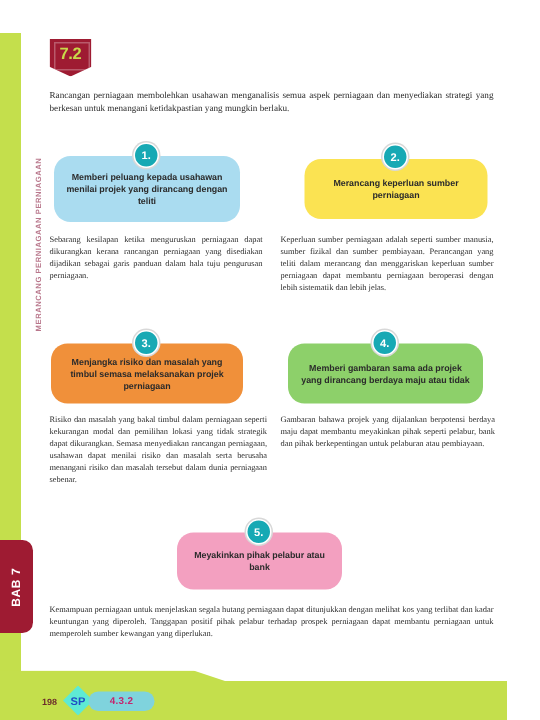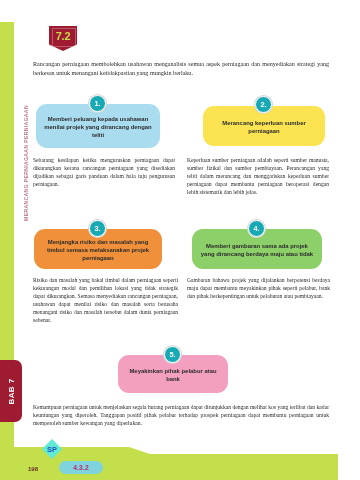--- a/index.html
+++ b/index.html
@@ -57,21 +57,21 @@
     color:#fff;
     font-family:"Liberation Sans", sans-serif;
     font-weight:700;
     font-size:8px;
     letter-spacing:.4px;
     text-align:center;
     white-space:nowrap;
   }
 
   
-  .header { position:absolute; left:33px; top:26px; right:22px; display:flex; gap:9px; align-items:flex-start;margin-left:16px; }
+  .header { position:absolute; left:33px; top:26px; right:22px; display:flex; gap:9px; align-items:flex-start; }
 
   .badge {
     position:relative;
     width:28px; height:25px;
     flex:0 0 28px;
     background:#9e1b32;
     clip-path:polygon(0 0, 100% 0, 100% 74%, 50% 100%, 0 74%);
     display:flex; align-items:flex-start; justify-content:center;
   }
   .badge-inner {
@@ -175,21 +175,21 @@
     position:absolute; left:0; bottom:26px; width:150px; height:7px;
     background:#c4df4c;
     clip-path:polygon(0 0, 86% 0, 100% 100%, 0 100%);
   }
   .page-num {
     position:absolute; left:28px; bottom:8px;
     font-family:"Liberation Sans", sans-serif;
     font-weight:700; font-size:6px; color:#6b2a2a;
   }
   .sp-hex {
-    position:absolute; left:42px; bottom:21px;
+    position:absolute; left:42px; bottom:3px;
     width:20px; height:20px;
     background:#5eead4;
     clip-path:polygon(50% 0, 100% 50%, 50% 100%, 0 50%);
     display:flex; align-items:center; justify-content:center;
   }
   .sp-hex span {
     color:#1f4fc4;
     font-family:"Liberation Sans", sans-serif;
     font-weight:700;
     font-size:7.4px;

